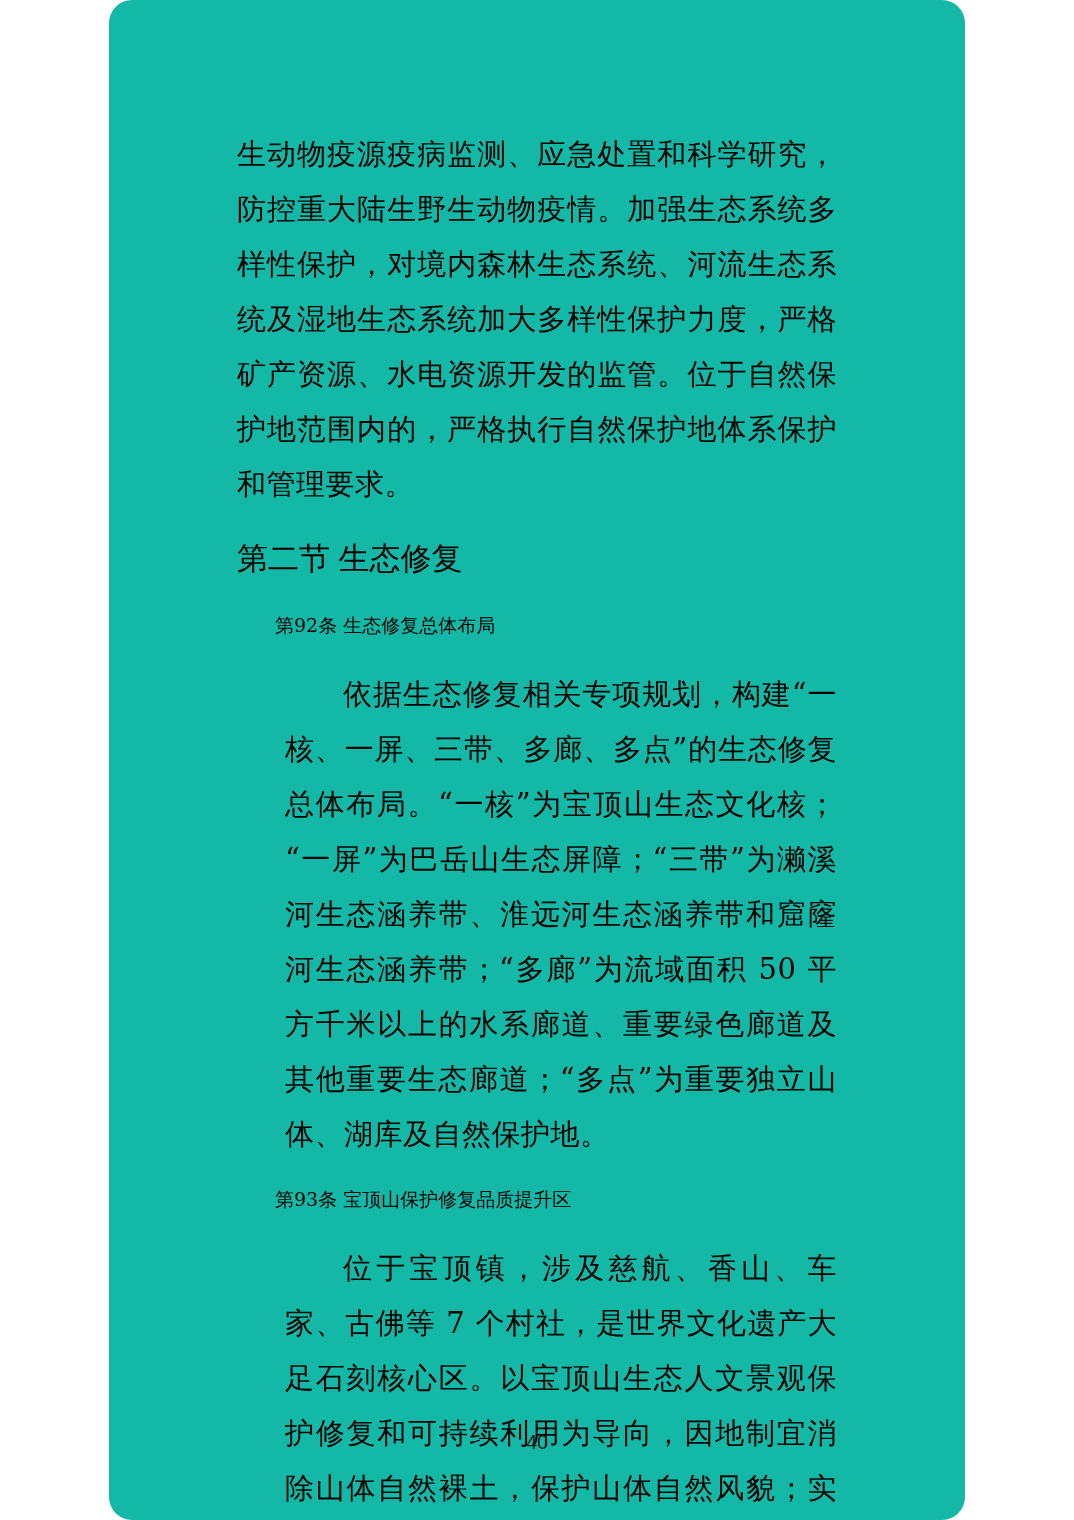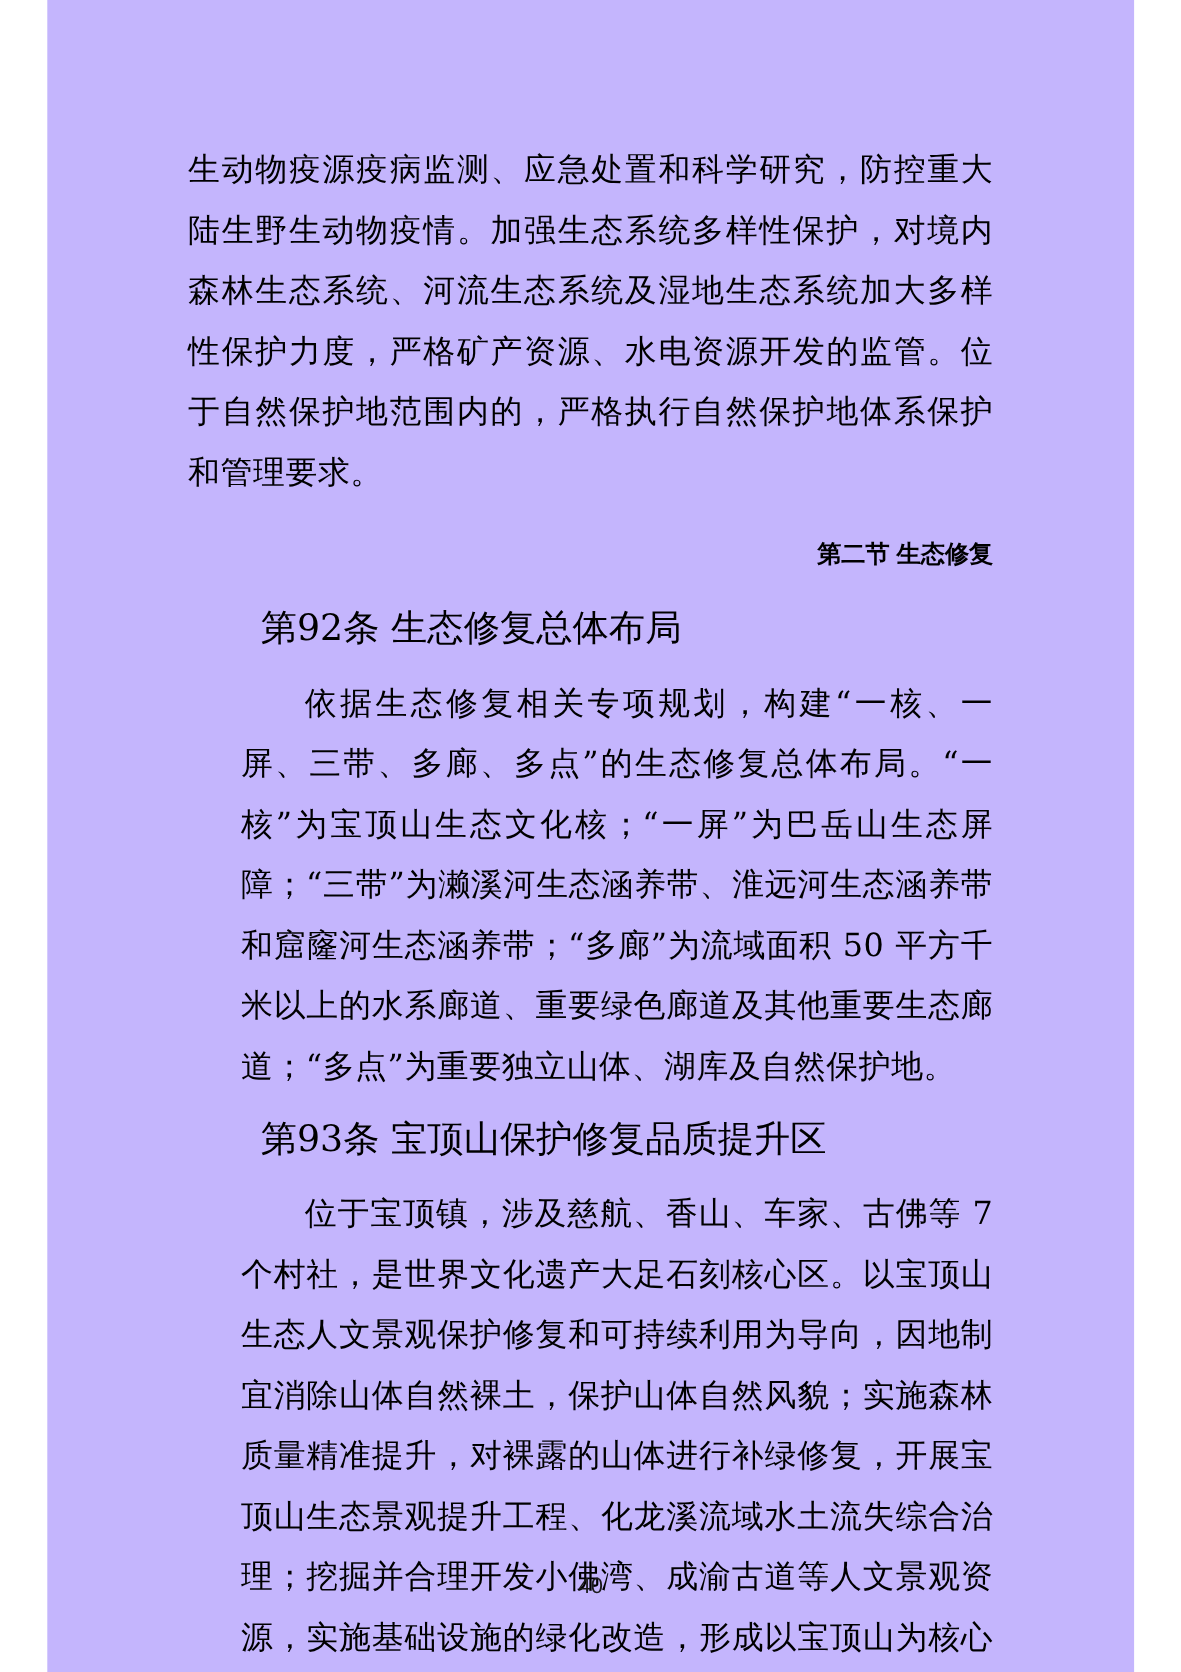--- a/index.html
+++ b/index.html
@@ -3,56 +3,57 @@
 <meta charset="utf-8">
 <style>
   * { box-sizing: border-box; }
   html, body {
     margin: 0;
     padding: 0;
     background: #ffffff;
   }
   .page {
     position: relative;
-    width: 988px;
+    width: 856px;
     height: 1520px;
     margin: 0 auto;
-    background: #c4b5fd;
+    background: #14b8a6;
     color: #000000;
     font-family: "DejaVu Serif", "Liberation Serif", serif;
     overflow: hidden;
+    border-radius: 23px;
   }
   .content {
     padding: 127px 128px 0 128px;
   }
   .para {
     margin: 0;
     font-size: 29px;
     line-height: 55px;
     text-align: justify;
     text-justify: inter-ideograph;
     letter-spacing: 0.5px;
     color: #000000;
   }
   .para.indent {
     text-indent: 2em;
     margin-left: 48px;
   }
   .section-heading {
     margin: 18px 0 0 0;
     font-family: "Liberation Sans", "DejaVu Sans", sans-serif;
-    font-size: 22px;
-    font-weight: bold;
+    font-size: 31px;
+    font-weight: normal;
     line-height: 58px;
-    text-align: right;
+    text-align: left;
     color: #000000;
   }
   .article-heading {
     margin: 10px 0 0 0;
-    font-size: 33px;
+    font-size: 19px;
     font-weight: normal;
     line-height: 55px;
     text-indent: 2em;
     font-family: "DejaVu Serif", "Liberation Serif", serif;
     color: #000000;
   }
   .para.after-heading {
     margin-top: 14px;
   }
   .page-number {

